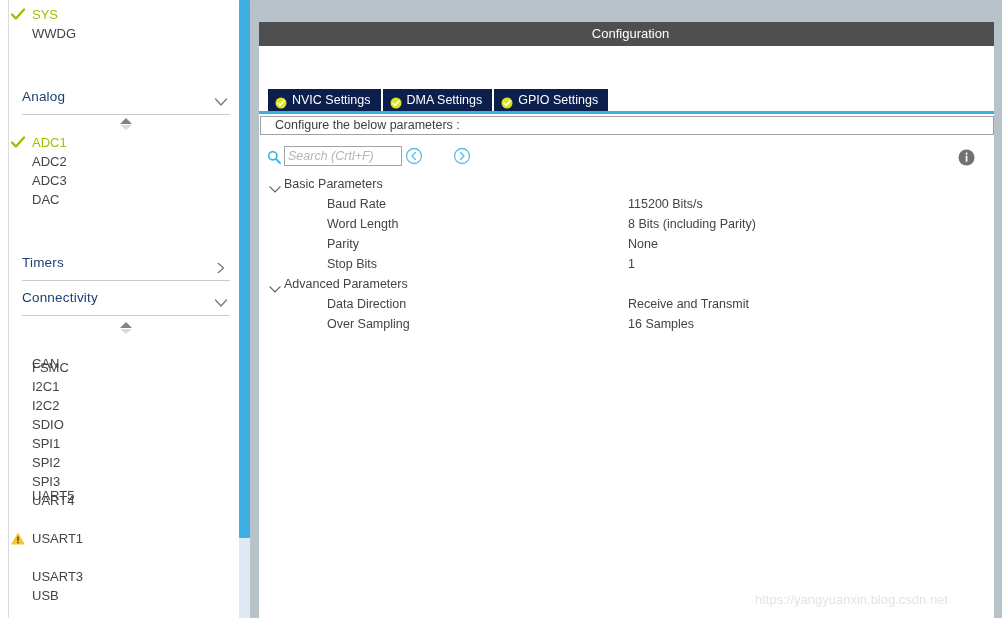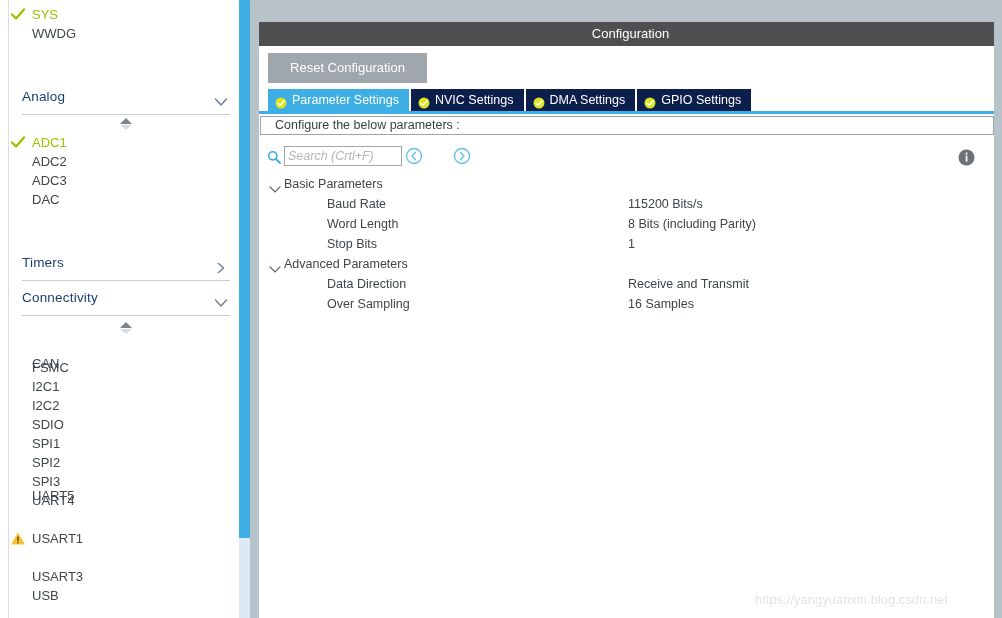--- a/index.html
+++ b/index.html
@@ -266,32 +266,22 @@
 
   <div id="sb-track"></div>
   <div id="sb-thumb"></div>
   <div id="splitter"></div>
 
   <div id="config">
     <div id="config-top-gap"></div>
 
     <div id="cfg-title">Configuration</div>
 
-    <div id="reset-btn">Reset Configuration</div>
 
     <div id="tabstrip">
-      <div class="tab active">
-        <span class="badge">
-          <svg viewBox="0 0 12 12" width="12" height="12">
-              <circle cx="6" cy="6" r="5.5" fill="#dbe61f"></circle>
-              <path d="M3 6.2 L5.1 8.3 L9 3.9" stroke="#ffffff" stroke-width="1.5" fill="none" stroke-linecap="round" stroke-linejoin="round"></path>
-            </svg>
-        </span>
-        <span>Parameter Settings</span>
-      </div>
       <div class="tab">
         <span class="badge">
           <svg viewBox="0 0 12 12" width="12" height="12">
               <circle cx="6" cy="6" r="5.5" fill="#dbe61f"></circle>
               <path d="M3 6.2 L5.1 8.3 L9 3.9" stroke="#ffffff" stroke-width="1.5" fill="none" stroke-linecap="round" stroke-linejoin="round"></path>
             </svg>
         </span>
         <span>NVIC Settings</span>
       </div>
       <div class="tab">
@@ -358,20 +348,24 @@
       </div>
       <div class="row">
         <span class="pname">Baud Rate</span>
         <span class="pval">115200 Bits/s</span>
       </div>
       <div class="row">
         <span class="pname">Word Length</span>
         <span class="pval">8 Bits (including Parity)</span>
       </div>
       <div class="row">
+        <span class="pname">Parity</span>
+        <span class="pval">None</span>
+      </div>
+      <div class="row">
         <span class="pname">Stop Bits</span>
         <span class="pval">1</span>
       </div>
 
       <div class="grp">
         <span class="gchev">
           <svg viewBox="0 0 12 9" width="12" height="9">
               <path d="M1 1.8 L6 7 L11 1.8" stroke="#5a6066" stroke-width="1.2" fill="none" stroke-linecap="round"></path>
             </svg>
         </span>

